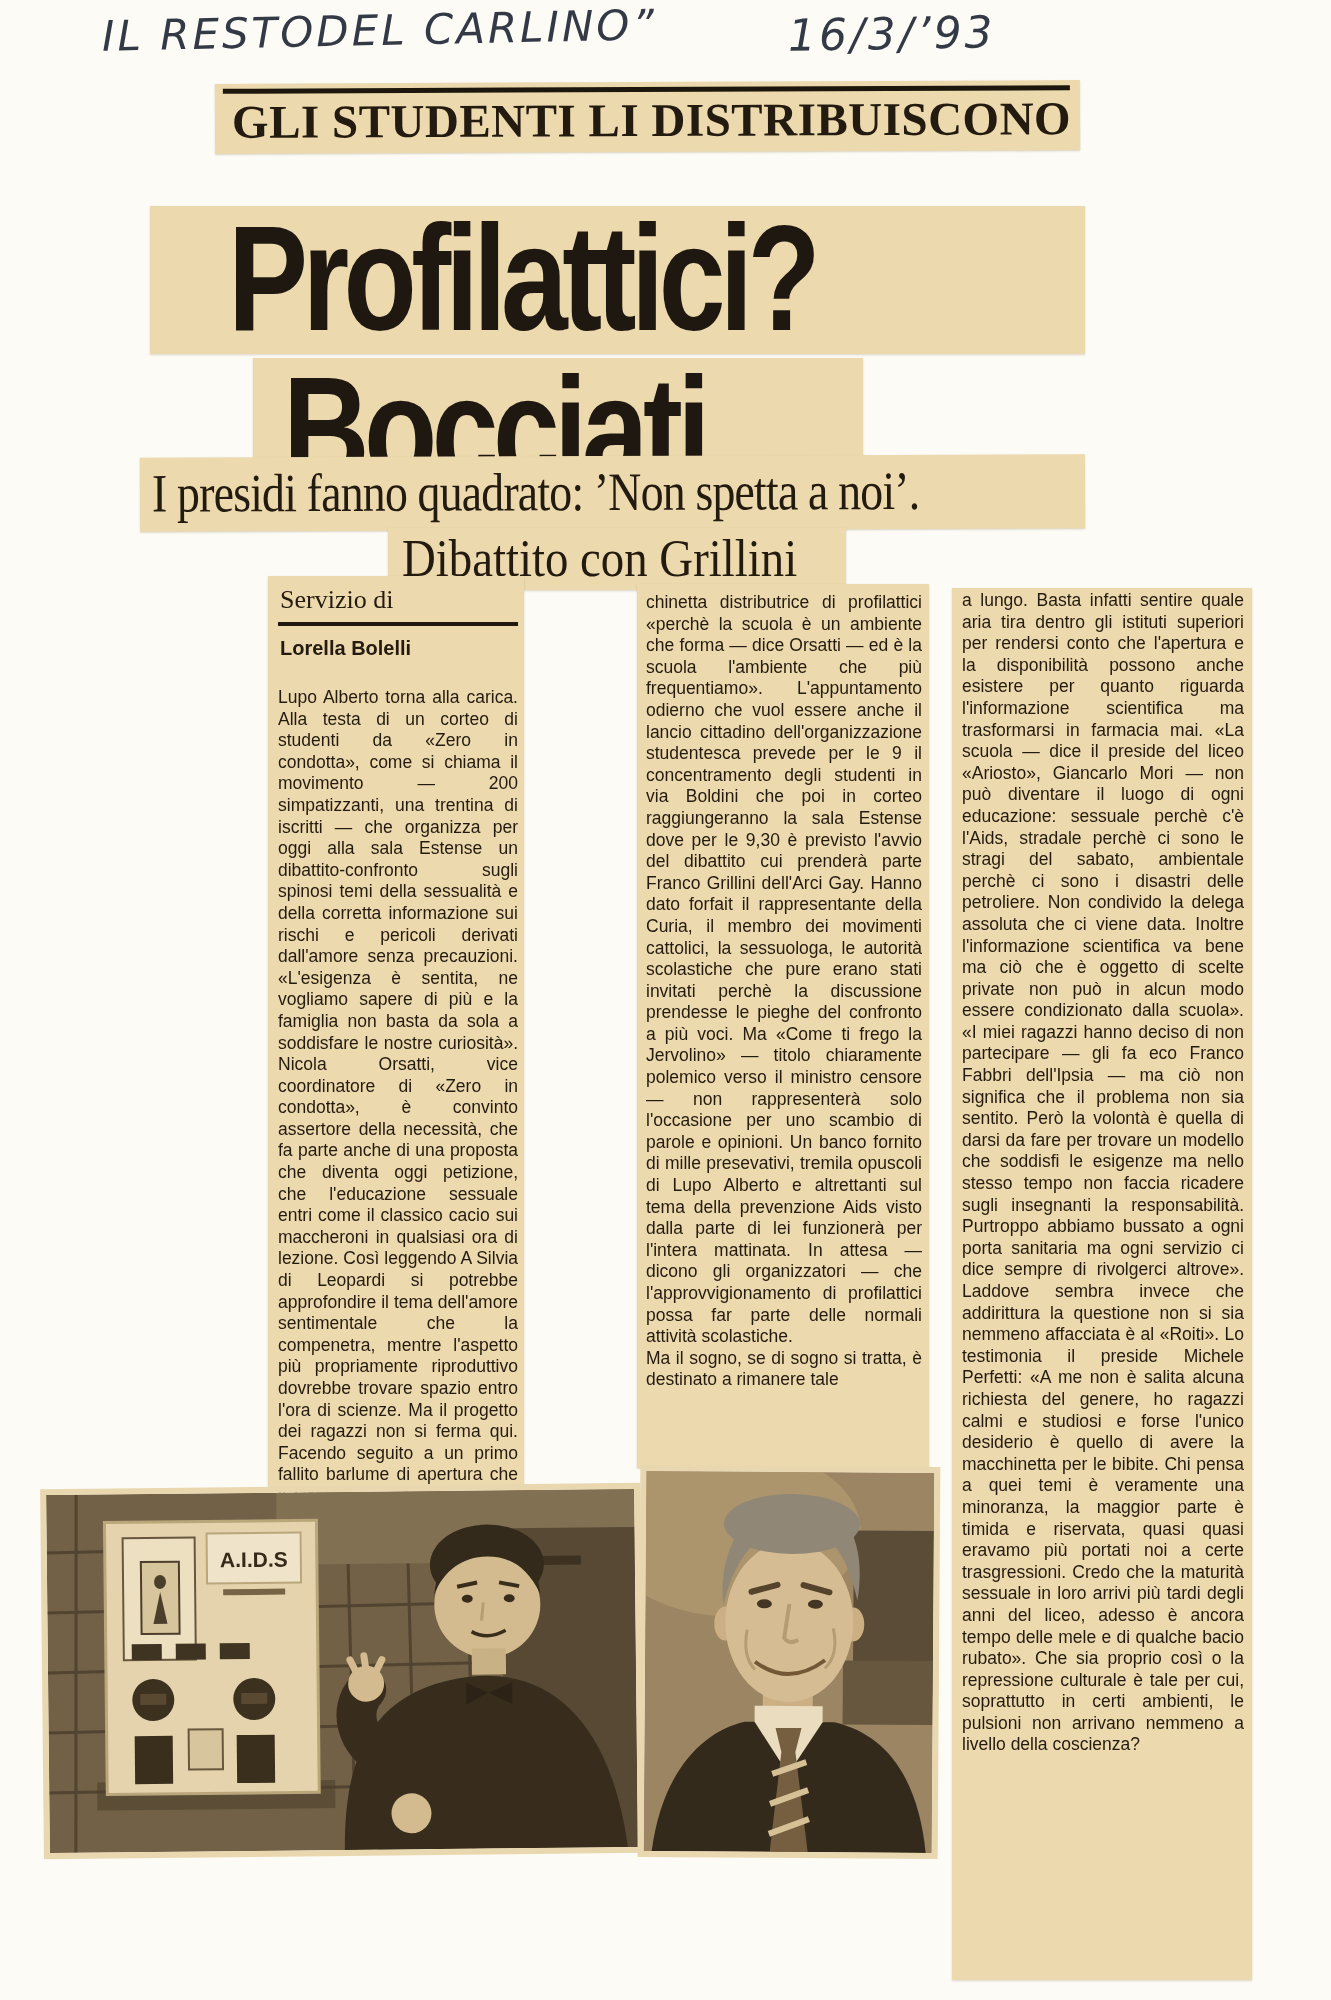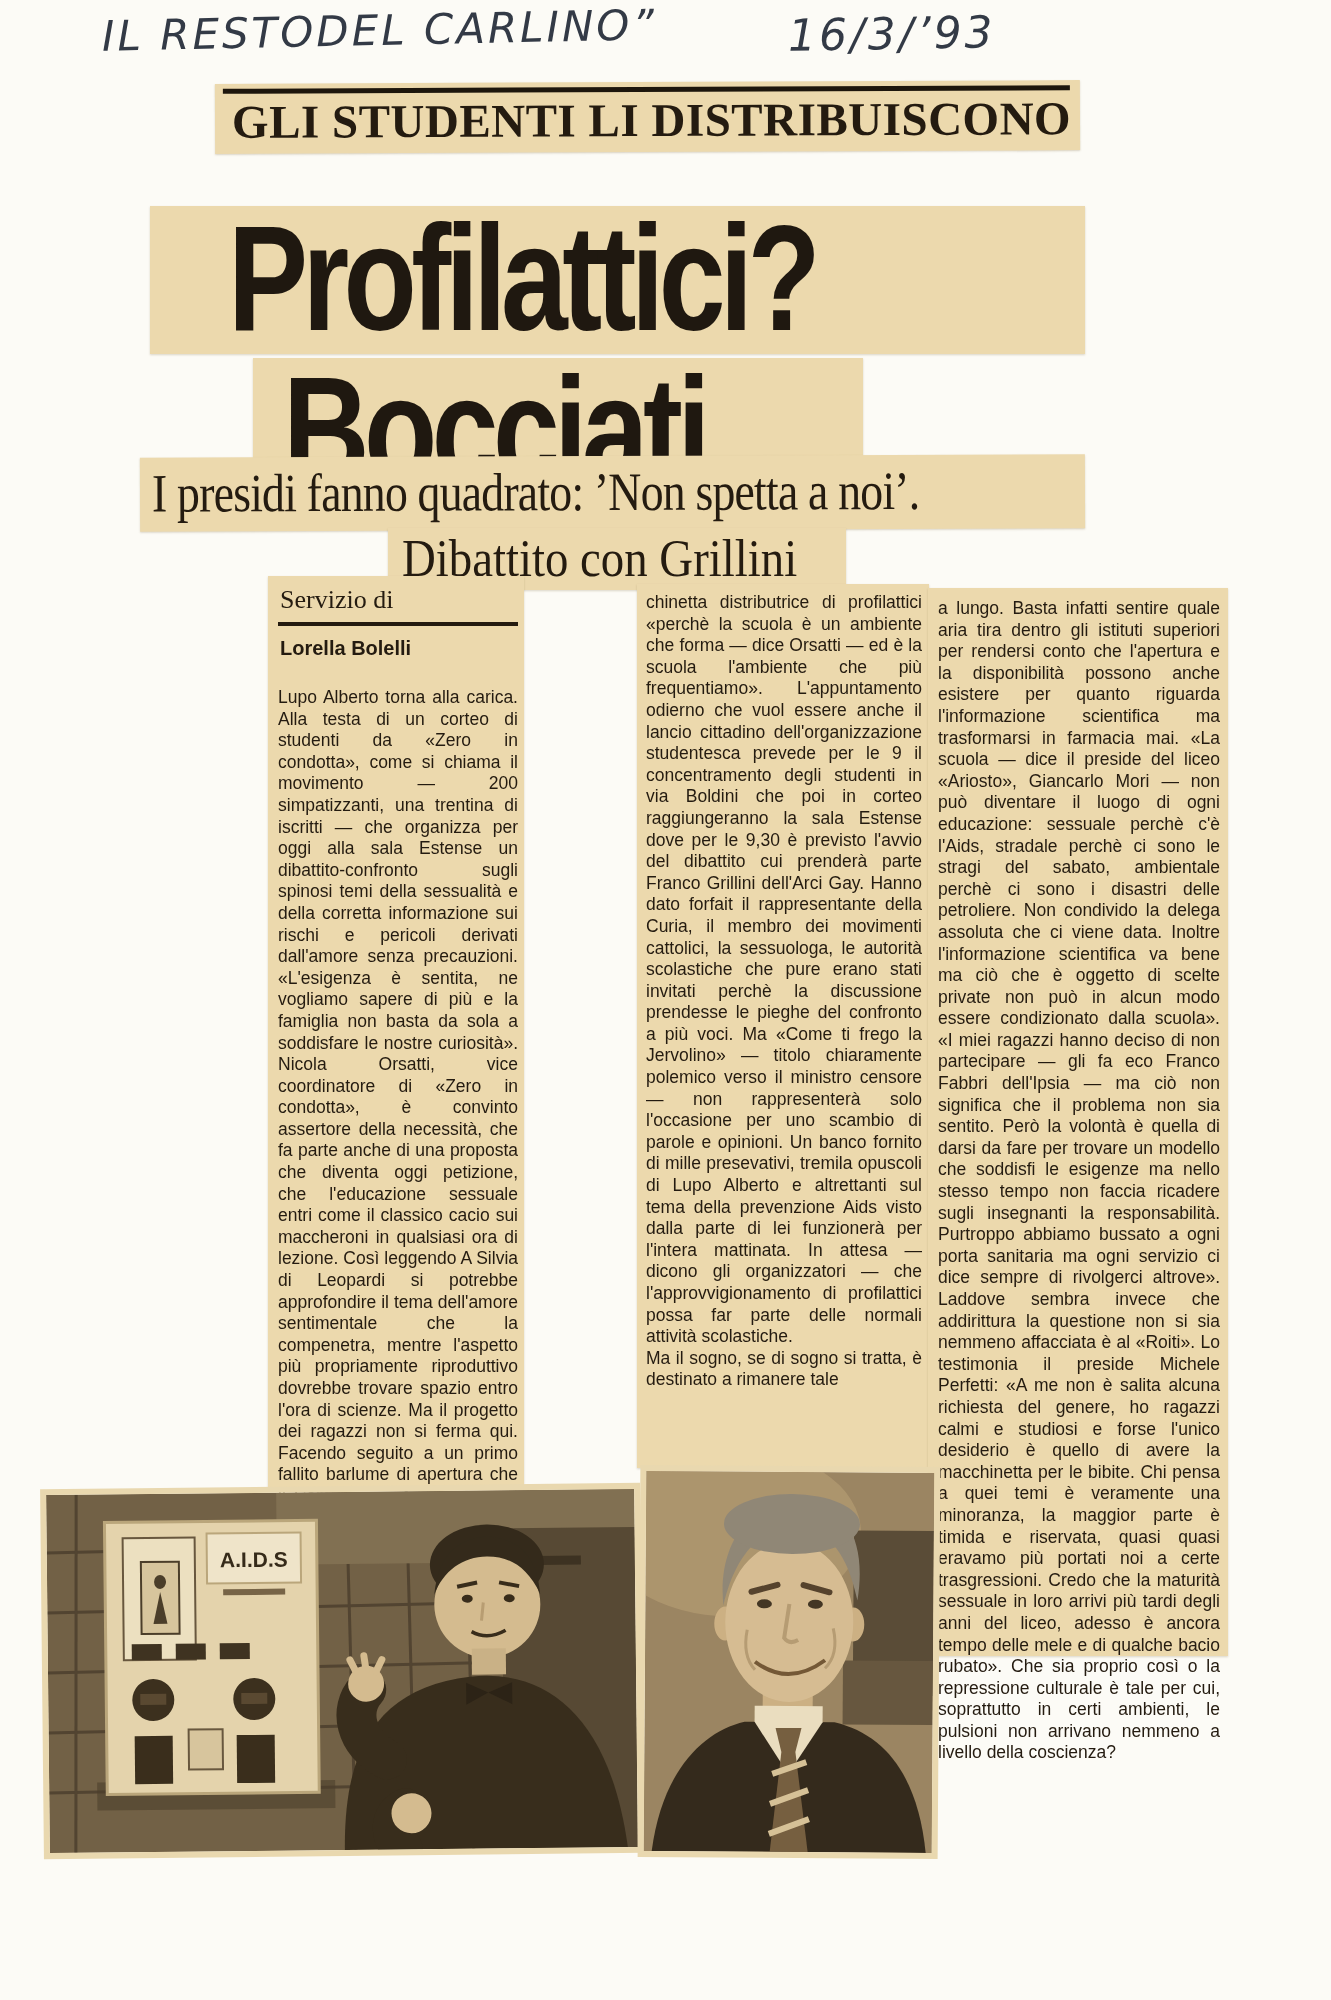--- a/index.html
+++ b/index.html
@@ -27,21 +27,21 @@
         font-size:54px;line-height:60px;color:#241b10;letter-spacing:-1px;
         transform:scaleX(0.85);transform-origin:left top;white-space:nowrap;}
   .subhead2{left:388px;top:528px;width:458px;height:62px;}
   .subhead2-text{display:block;margin:2px 0 0 14px;font-family:"Liberation Serif",serif;
         font-size:52px;line-height:58px;color:#241b10;transform:scaleX(0.9);
         transform-origin:left top;white-space:nowrap;}
   .col{color:#241b10;}
   .col p{margin:0;font-size:17.5px;line-height:21.6px;text-align:justify;color:#241b10;}
   .col1{left:268px;top:576px;width:256px;height:912px;padding:8px 6px 0 10px;box-sizing:border-box;}
   .col2{left:637px;top:584px;width:292px;height:884px;padding:8px 7px 0 9px;box-sizing:border-box;}
-  .col3{left:928px;top:588px;width:300px;height:1068px;padding:10px 8px 0 10px;box-sizing:border-box;}
+  .col3{left:952px;top:588px;width:300px;height:1392px;padding:2px 8px 0 10px;box-sizing:border-box;}
   .byline-label{display:block;font-family:Liberation Serif, serif;font-size:26px;line-height:32px;
         padding:0 0 6px 2px;border-bottom:4px solid #241b10;}
   .byline-author{display:block;font-weight:bold;font-size:20px;line-height:30px;margin:7px 0 24px 2px;}
   .p2{margin-top:0;}
   .photo{position:absolute;background:#8d7a5e;outline:6px solid #e9d8af;}
   .photo-left{left:48px;top:1492px;width:588px;height:358px;transform:rotate(-0.6deg);}
   .photo-right{left:645px;top:1472px;width:288px;height:380px;transform:rotate(0.4deg);}
   .caption{left:30px;top:1846px;width:906px;height:52px;}
   .caption-inner{display:block;margin:10px 0 0 8px;font-weight:bold;font-size:27px;color:#1d1509;
         letter-spacing:-0.3px;transform:scaleX(0.93);transform-origin:left top;white-space:nowrap;}

